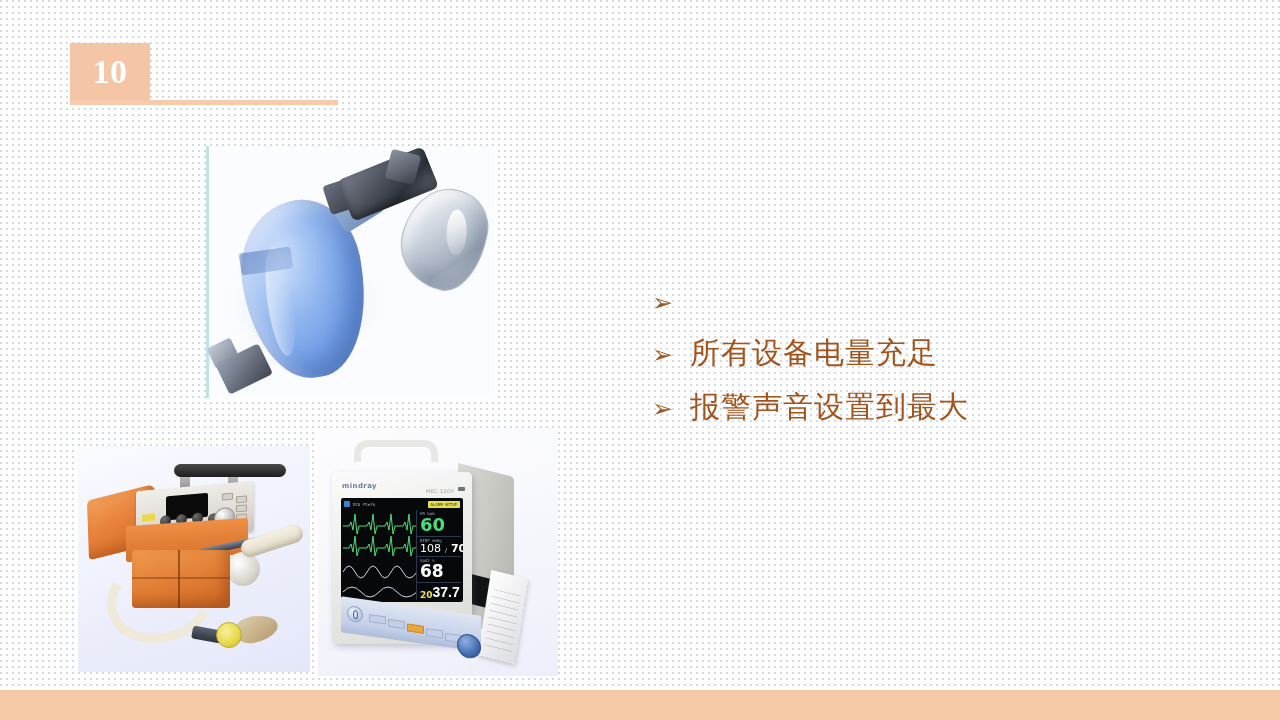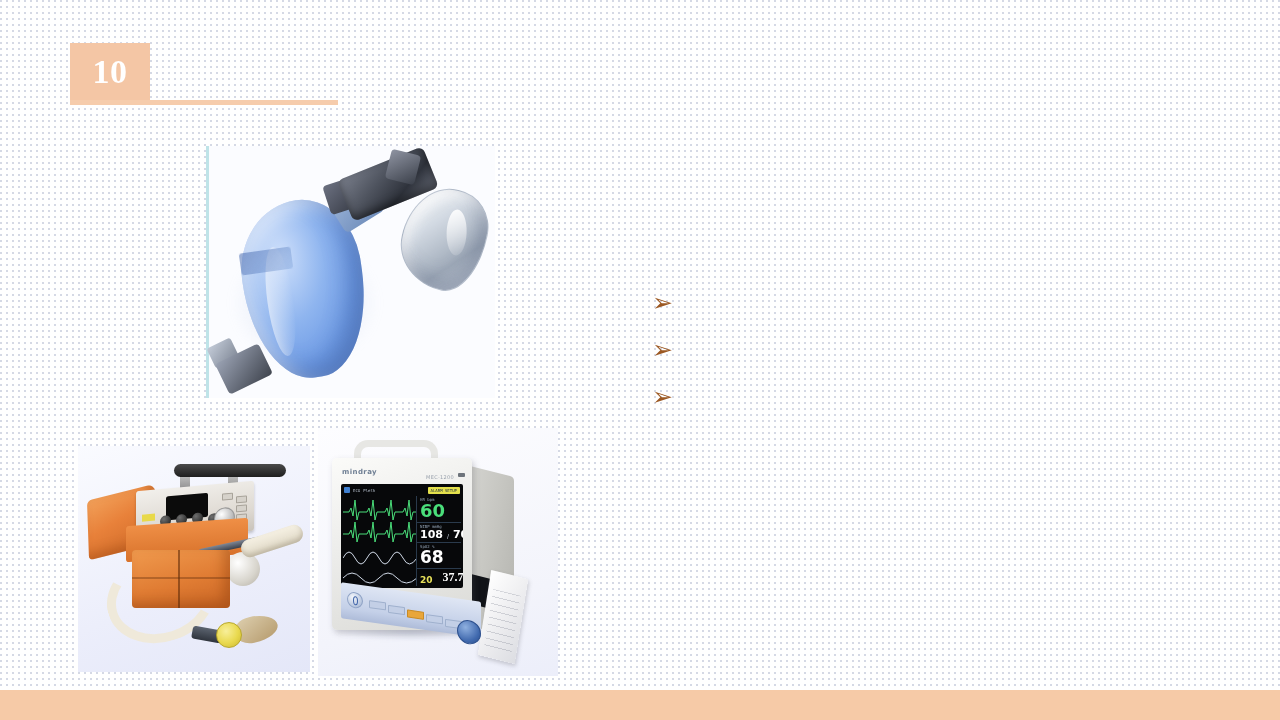--- a/index.html
+++ b/index.html
@@ -481,21 +481,21 @@
     top: 42px;
     width: 56px;
     height: 160px;
     background: linear-gradient(100deg, #d9d9d5 0%, #c6c6c1 55%, #b4b4af 100%);
     transform: skewY(14deg);
     border-radius: 0 4px 4px 0;
   }
   .mon-body {
     position: absolute;
     left: 14px;
-    top: 30px;
+    top: 44px;
     width: 140px;
     height: 172px;
     background: linear-gradient(160deg, #fbfbf9 0%, #ececea 45%, #dadad6 100%);
     border-radius: 5px;
     box-shadow: 2px 3px 6px rgba(80,80,90,0.28);
   }
   .mon-brand {
     position: absolute;
     left: 10px;
     top: 10px;
@@ -587,33 +587,33 @@
     font-family: "DejaVu Sans", sans-serif;
     font-weight: 700;
     line-height: 1;
   }
   .hr-val { font-size: 18px; color: #4ade7a; }
   .nibp-row {
     display: flex;
     align-items: flex-end;
     gap: 4px;
   }
-  .nibp-sys { font-size: 11px; color: #ffffff; font-family: "DejaVu Sans", sans-serif; font-weight: 700; line-height:1; }
+  .nibp-sys { font-size: 11px; color: #ffffff; font-family: "DejaVu Sans", sans-serif; font-weight: 400; line-height:1; }
   .nibp-sep { font-size: 7px; color: #c4ccd6; }
   .nibp-dia { font-size: 11px; color: #ffffff; font-family: "DejaVu Sans", sans-serif; font-weight: 700; line-height:1; }
   .spo2-val { font-size: 17px; color: #ffffff; }
   .bot-row {
     display: flex;
-    gap: 10px;
+    gap: 0;
     align-items: flex-end;
     padding: 1px 3px;
     text-align: center;
   }
   .resp-val { font-size: 9px; color: #e7e05a; font-family: "DejaVu Sans", sans-serif; font-weight: 700; }
-  .temp-val { font-size: 12px; color: #ffffff; font-family: Liberation Serif, serif; font-weight: 700; }
+  .temp-val { font-size: 14px; color: #ffffff; font-family: Liberation Sans, sans-serif; font-weight: 700; }
 
   .mon-ctrlbar {
     position: absolute;
     left: 9px;
     top: 134px;
     width: 140px;
     height: 36px;
     background: linear-gradient(180deg, #dfe6f4 0%, #c4d0e8 70%, #aebcd9 100%);
     border-radius: 2px;
     transform: skewY(8deg);
@@ -832,21 +832,23 @@
       </div>
     </div>
   </div>
 
   <div class="bullets">
     <div class="bullet-row">
       <span class="bullet-mark">➢</span>
     </div>
     <div class="bullet-row">
       <span class="bullet-mark">➢</span>
+      <span class="bullet-label">所有设备电量充足</span>
     </div>
     <div class="bullet-row">
       <span class="bullet-mark">➢</span>
+      <span class="bullet-label">报警声音设置到最大</span>
     </div>
   </div>
 
   <div class="bottom-band"></div>
 
 </div>
 
 </body></html>

